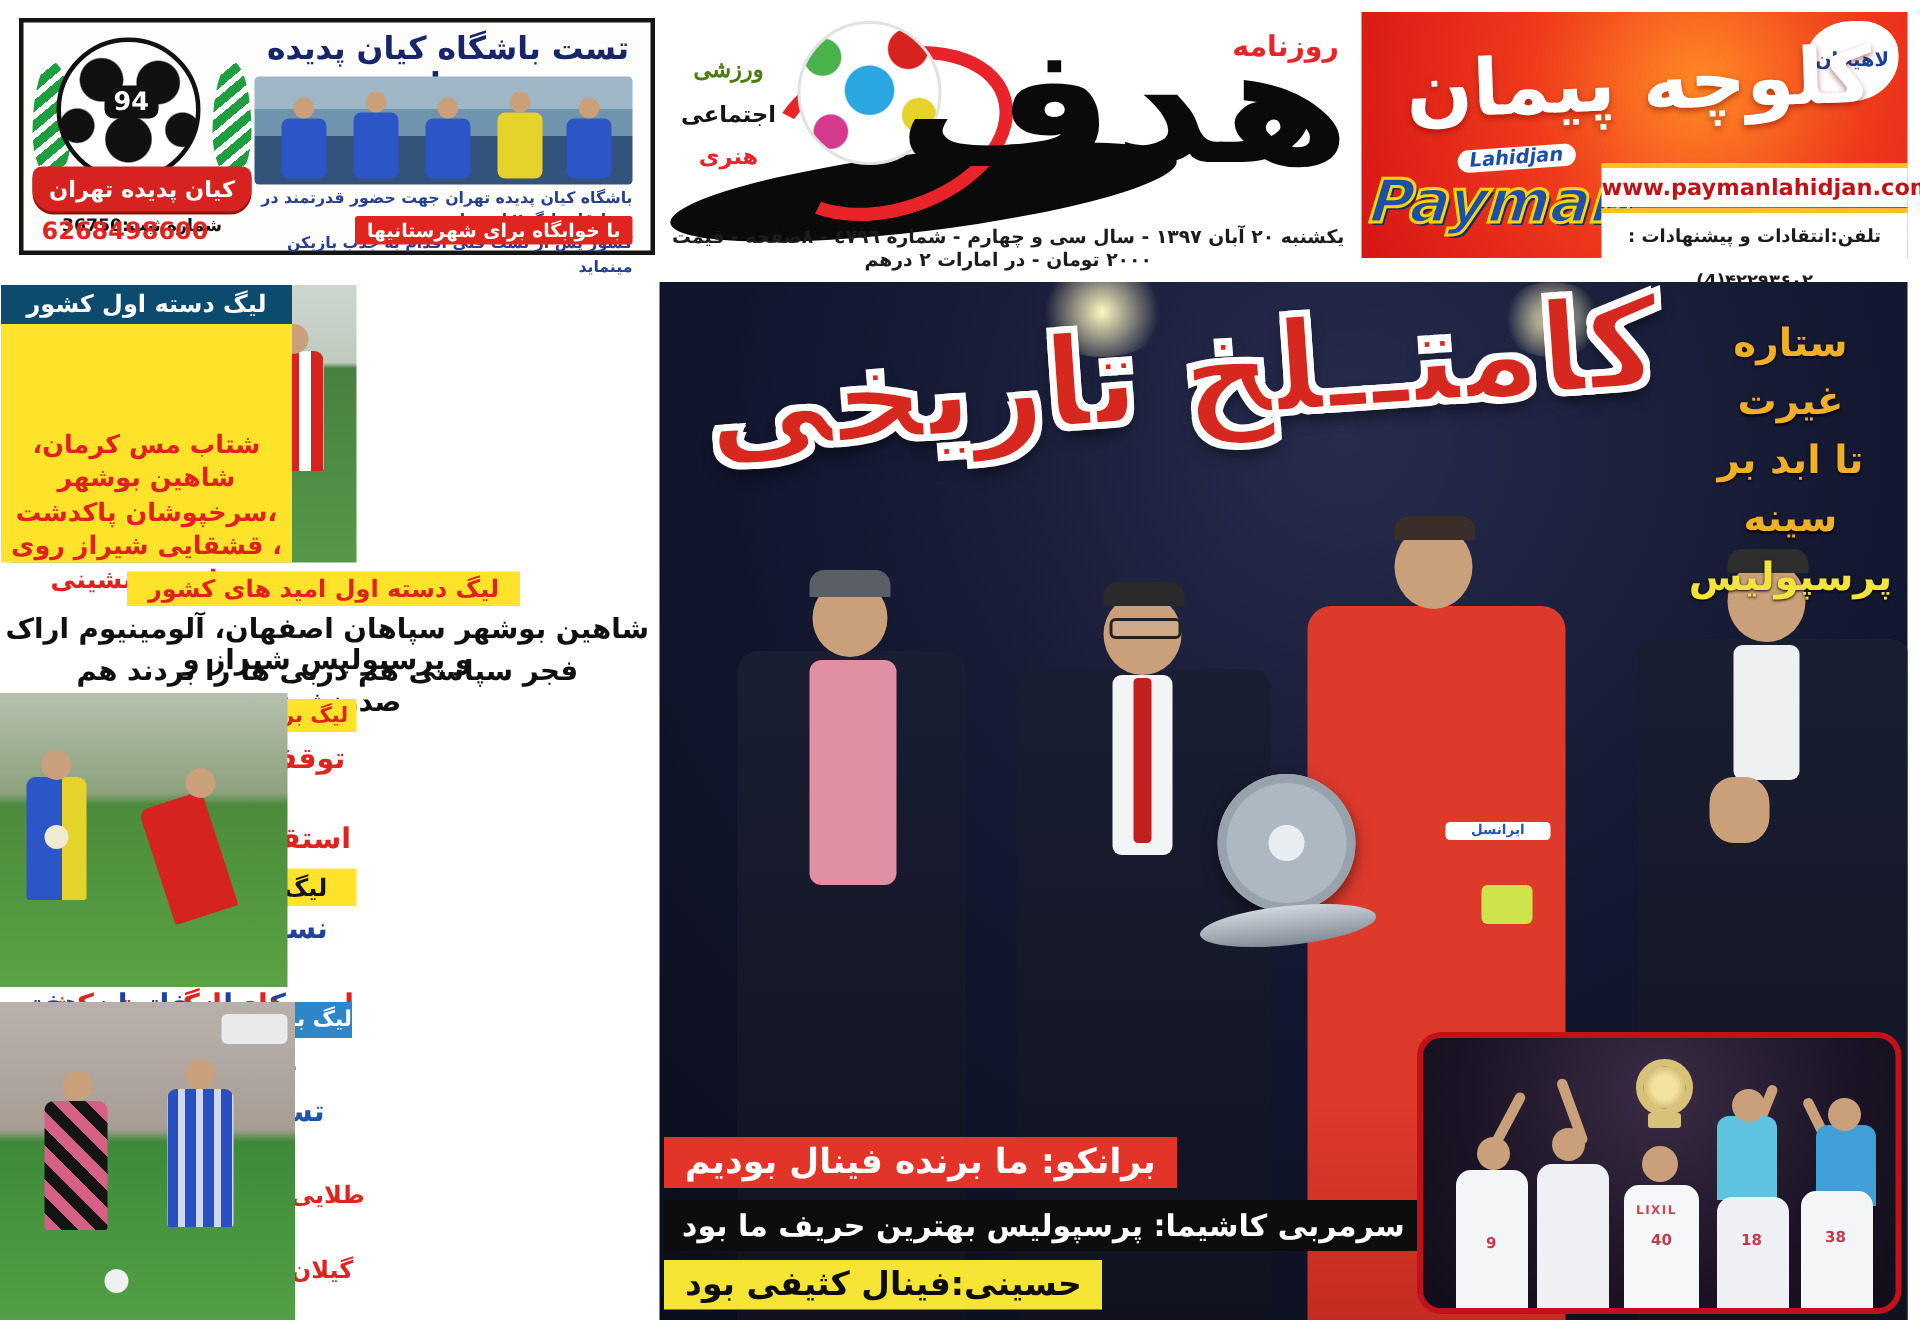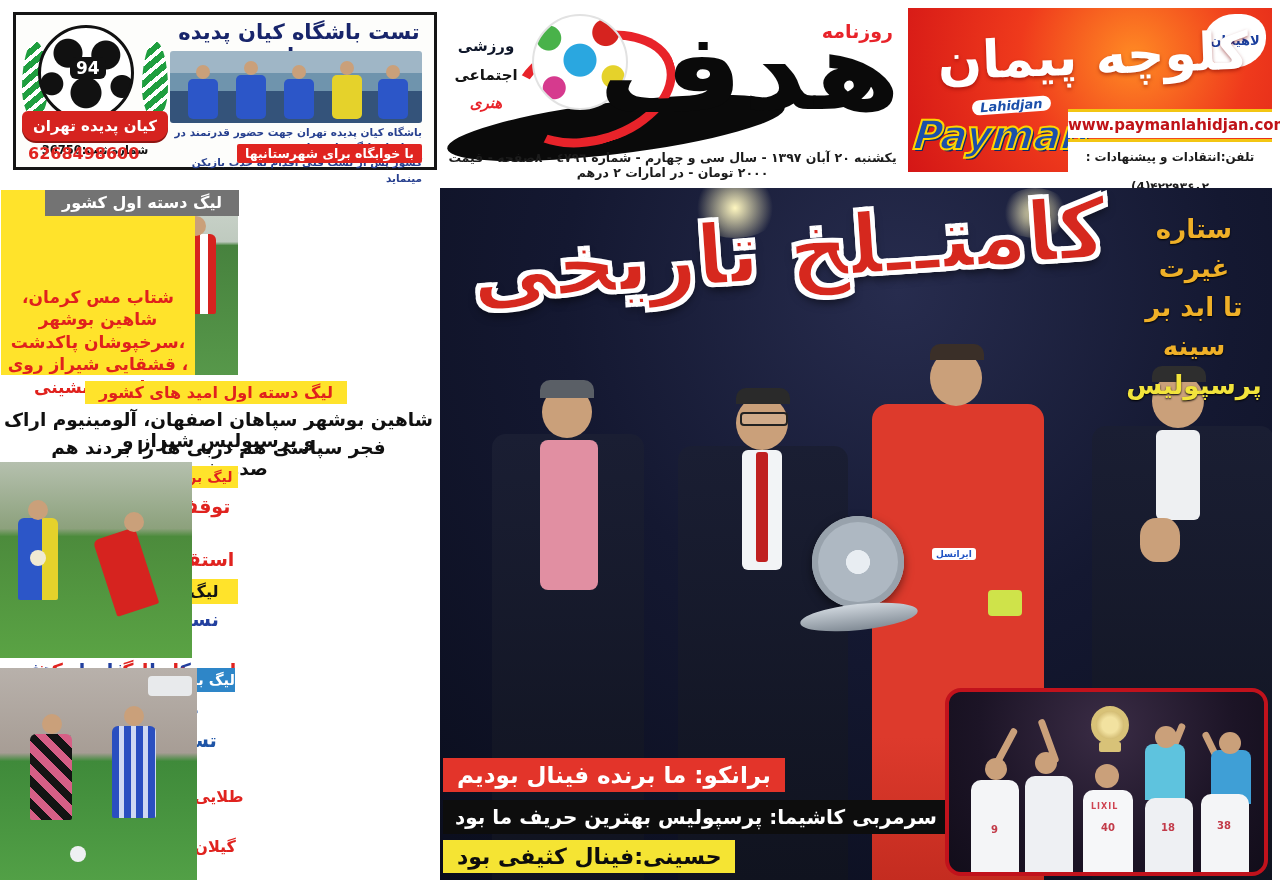--- a/index.html
+++ b/index.html
@@ -64,21 +64,21 @@
   .leftcol{left:0;top:185px;width:437px;height:699px;}
   .photoA{right:199px;top:5px;width:230px;height:185px;background:
       linear-gradient(180deg,#cdd6cd 0%,#bfcabf 28%,#47823e 30%,#57984a 100%);overflow:hidden;}
   .photoB{left:0;top:277px;width:192px;height:196px;background:
       linear-gradient(180deg,#b5c0ae 0%,#8ca17c 34%,#4c8b3c 38%,#5aa344 100%);overflow:hidden;}
   .photoC{left:0;top:483px;width:197px;height:212px;background:
       linear-gradient(180deg,#b8b1ab 0%,#a79d95 40%,#3f8a3a 44%,#52a046 100%);overflow:hidden;}
   .fig-h{border-radius:50%;background:#caa07a;}
   .fig-t{border-radius:6px 6px 2px 2px;}
   .ybox{left:1px;top:5px;width:194px;height:185px;background:#ffe32b;}
-  .ybox-head{left:0;top:0;width:100%;height:26px;background:#737373;color:#fff;font-size:16px;font-weight:bold;text-align:center;line-height:26px;margin-left:44px;}
+  .ybox-head{left:0;top:0;width:100%;height:26px;background:#0c4a6e;color:#fff;font-size:16px;font-weight:bold;text-align:center;line-height:26px;}
   .ybox-black{left:4px;top:30px;width:186px;text-align:center;font-size:13.5px;font-weight:bold;color:#141414;line-height:1.5;}
   .ybox-red{left:4px;top:96px;width:186px;text-align:center;font-size:17px;font-weight:bold;color:#e0211d;line-height:1.32;}
   .secB-head{right:90px;top:196px;background:#ffe32b;color:#e0211d;font-size:16px;font-weight:bold;padding:2px 14px;}
   .secB-l1{right:0;top:224px;width:437px;text-align:center;font-size:18.5px;font-weight:bold;color:#101010;}
   .secB-l2{right:0;top:252px;width:437px;text-align:center;font-size:18.5px;font-weight:bold;color:#101010;}
   .secC-h1{right:199px;top:281px;width:230px;background:#ffe32b;color:#e0211d;font-size:14px;font-weight:bold;text-align:center;padding:3px 0;}
   .secC-red{right:196px;top:308px;width:236px;text-align:center;font-size:19px;font-weight:bold;color:#e0231f;line-height:1.4;}
   .secC-h2{right:199px;top:394px;width:230px;background:#ffe32b;color:#141414;font-size:16px;font-weight:bold;text-align:center;padding:3px 0;}
   .secC-blue{right:196px;top:422px;width:236px;text-align:center;font-size:19px;font-weight:bold;color:#23409f;line-height:1.35;}
   .secC-redline{right:196px;top:474px;width:236px;text-align:center;font-size:19px;font-weight:bold;color:#e0231f;}
@@ -104,21 +104,21 @@
   .sc-yellow{color:#f2e43c;text-shadow:0 1px 2px #000;}
   .suit{border-radius:14px 14px 0 0;background:linear-gradient(180deg,#1a1e33,#10131f);}
   .q1{left:3px;top:570px;background:#e3342a;color:#fff;font-size:23px;font-weight:bold;padding:4px 14px;}
   .q2{left:3px;top:612px;background:#0d0d0d;color:#fff;font-size:20px;font-weight:bold;padding:5px 12px;}
   .q3{left:3px;top:652px;background:#f5e433;color:#0d0d0d;font-size:22px;font-weight:bold;padding:4px 14px;}
   .inset{left:505px;top:500px;width:323px;height:188px;border:4px solid #c1121c;border-radius:16px;box-sizing:border-box;overflow:hidden;
       background:radial-gradient(circle at 50% 20%,#3a2c45 0%,#1c1426 60%,#120d1a 100%);}
   .arm{width:7px;height:46px;background:#caa07a;border-radius:4px;}
   .jersey-num{position:absolute;color:#c23b49;font-size:10px;font-weight:bold;}
   .lixil{position:absolute;color:#cf4452;font-size:8px;font-weight:bold;letter-spacing:1px;}
-  .sponsor{position:absolute;background:#fff;color:#2255c4;font-size:9px;font-weight:bold;padding:1px 4px;border-radius:3px;}
+  .sponsor{position:absolute;background:#fff;color:#2255c4;font-size:9px;font-weight:bold;padding:1px 17px;border-radius:3px;margin-left:32px;}
 </style>
 </head>
 <body>
 
 <div class="page">
 
   <div class="abs ad-left">
     <div class="abs klogo">
       <div class="abs leaf" style="left:2px;"></div>
       <div class="abs leaf" style="right:2px;"></div>
@@ -148,23 +148,23 @@
     <div class="abs adl-phone">6268498600</div>
   </div>
 
   <div class="abs masthead">
     <div class="abs mh-swoosh"></div>
     <div class="abs mh-ring"></div>
     <div class="abs mh-ball"></div>
     <div class="abs mh-kicker">روزنامه</div>
     <div class="abs mh-title">هدف</div>
     <div class="abs mh-tags">
-      <span style="color:#0f172a;">ورزشی</span><br>
+      <span style="color:#4d7c0f;font-family:Liberation Serif, serif;">ورزشی</span><br>
       <span style="color:#141414;">اجتماعی</span><br>
-      <span style="color:#e8232a;font-style:italic;">هنری</span>
+      <span style="color:#e8232a;">هنری</span>
     </div>
     <div class="abs mh-dateline">یکشنبه ۲۰ آبان ۱۳۹۷ -  سال سی و چهارم  -  شماره ٤٧٩٦  -  ۸صفحه  - قیمت ۲۰۰۰ تومان  -  در امارات ۲ درهم</div>
   </div>
 
   <div class="abs ad-right">
     <div class="abs adr-blob">لاهیجان</div>
     <div class="abs adr-brand">کلوچه پیمان</div>
     <div class="abs adr-payman">
       <div class="abs adr-lahidjan">Lahidjan</div>
       <div class="abs adr-payman-word" dir="ltr">Payman</div>

